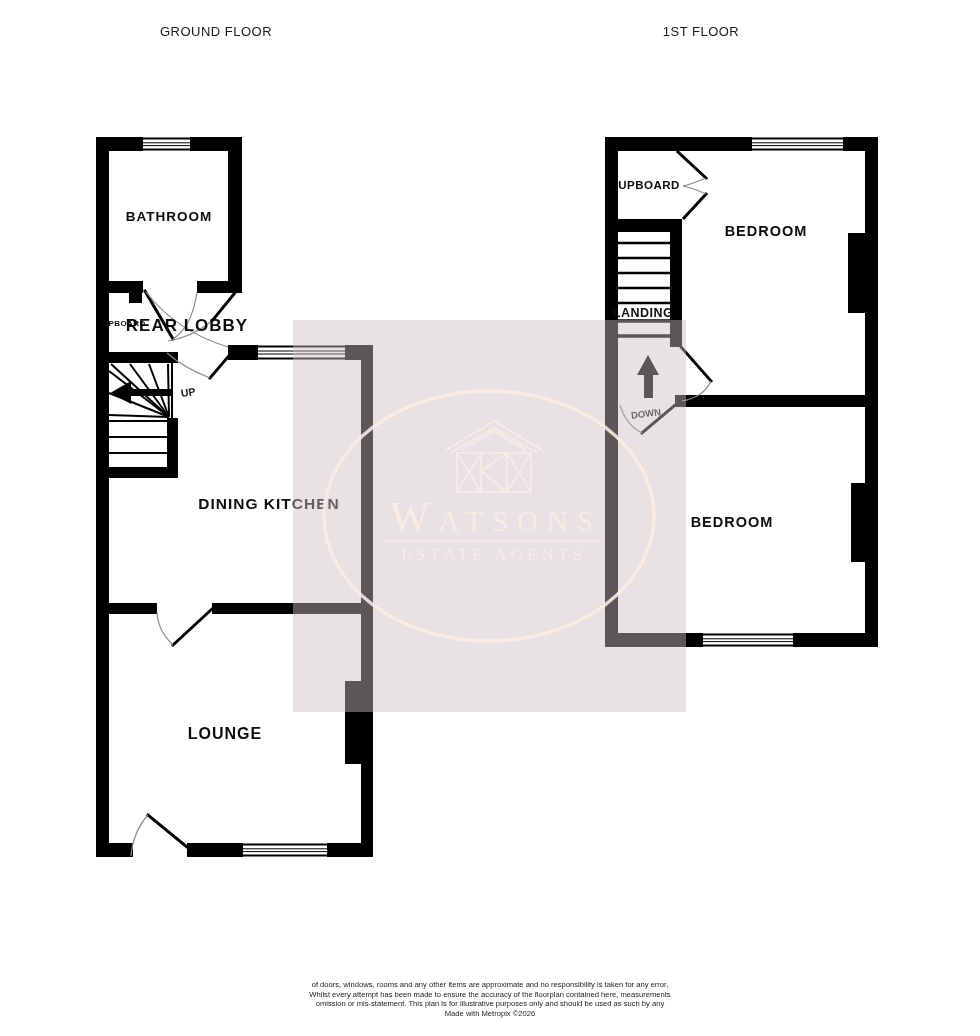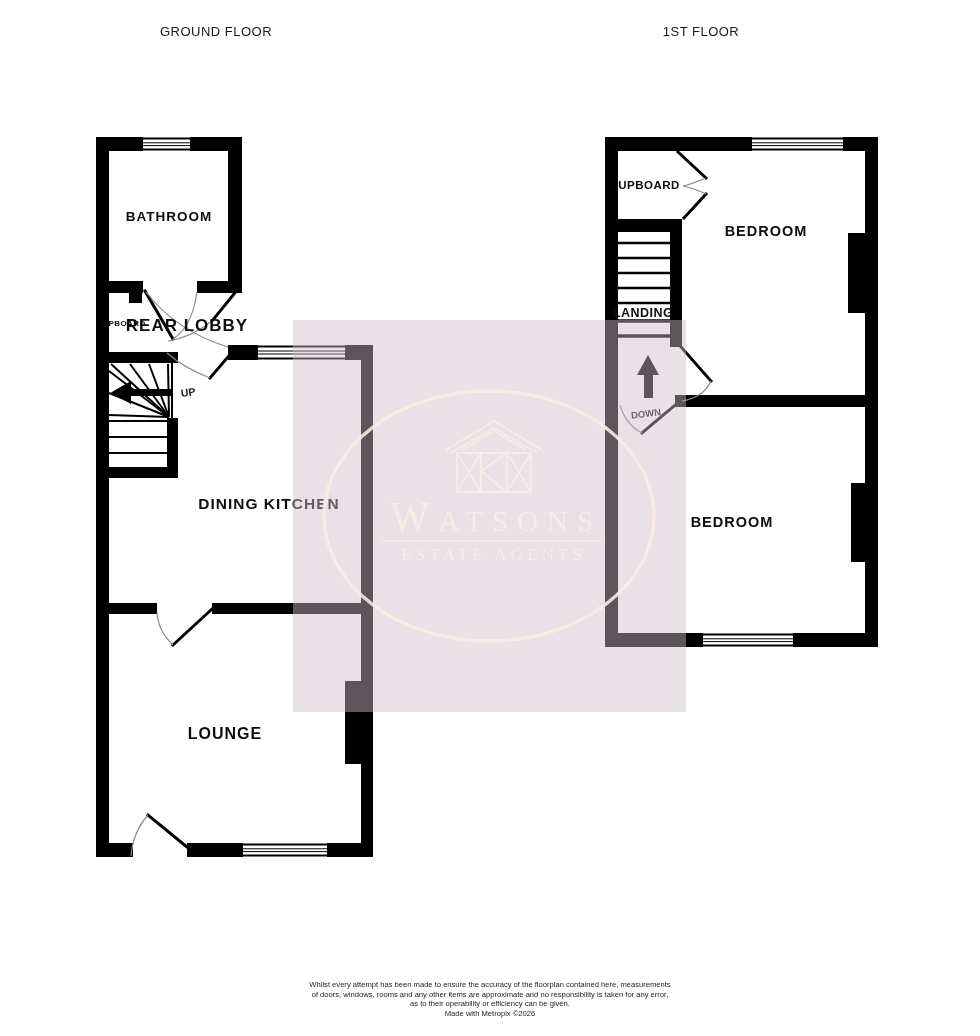--- a/index.html
+++ b/index.html
@@ -232,19 +232,19 @@
         <line x1="481" y1="471" x2="507" y2="453"></line>
         <line x1="481" y1="471" x2="507" y2="492"></line>
       </g>
       <text class="wm-name" x="496" y="531" font-size="42" text-anchor="middle">Watsons</text>
       <line x1="382" y1="541" x2="602" y2="541" stroke="var(--wm-fg)" stroke-width="1.5"></line>
       <text class="wm-tagline" x="494" y="560" font-size="16.5" text-anchor="middle">ESTATE AGENTS</text>
     </g>
   </svg>
 
   <div class="disclaimer">
+    <div>of doors, windows, rooms and any other items are approximate and no responsibility is taken for any error,</div>
     <div>Whilst every attempt has been made to ensure the accuracy of the floorplan contained here, measurements</div>
-    <div>of doors, windows, rooms and any other items are approximate and no responsibility is taken for any error,</div>
-    <div>as to their operability or efficiency can be given.</div>
+    <div>omission or mis-statement. This plan is for illustrative purposes only and should be used as such by any</div>
     <div>Made with Metropix ©2026</div>
   </div>
 
 </div>
 
 </body></html>

